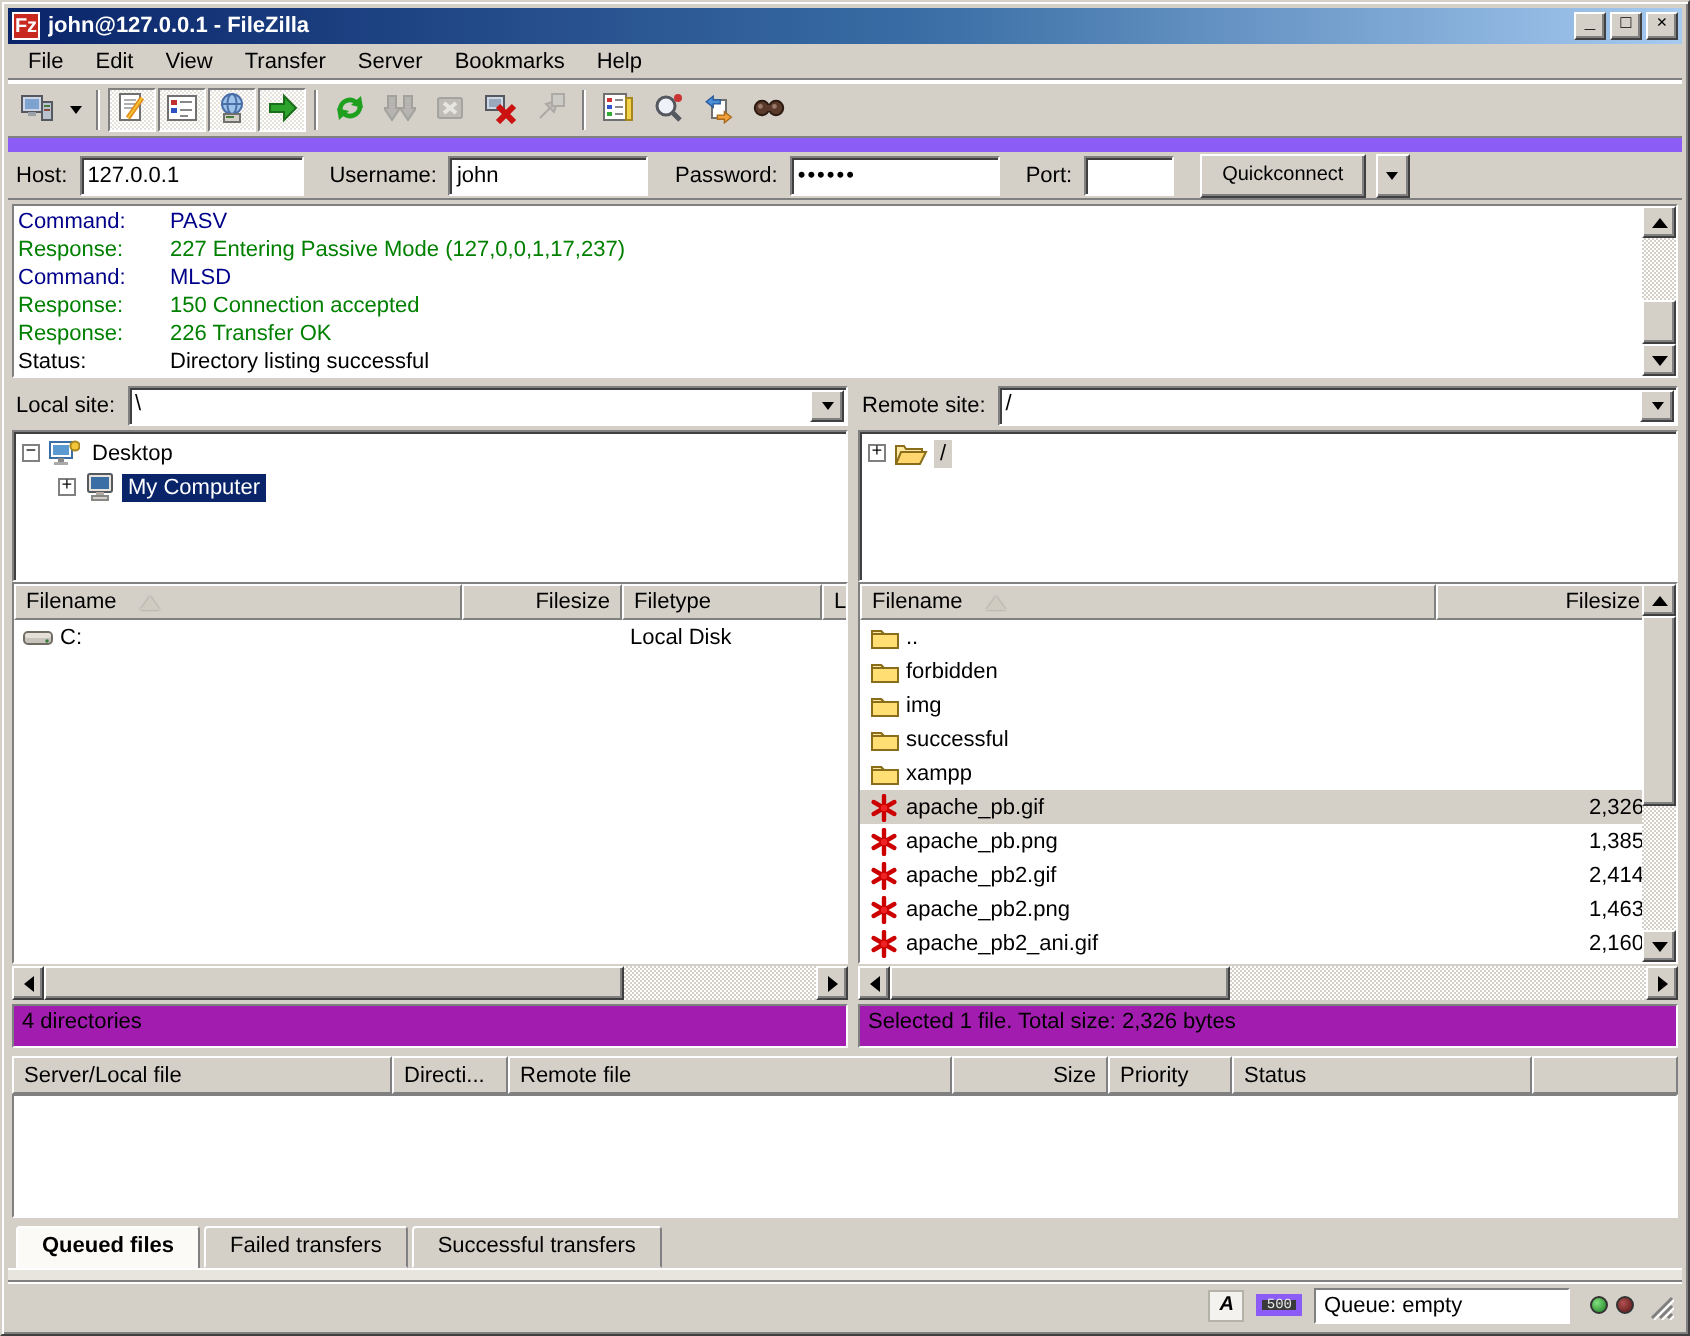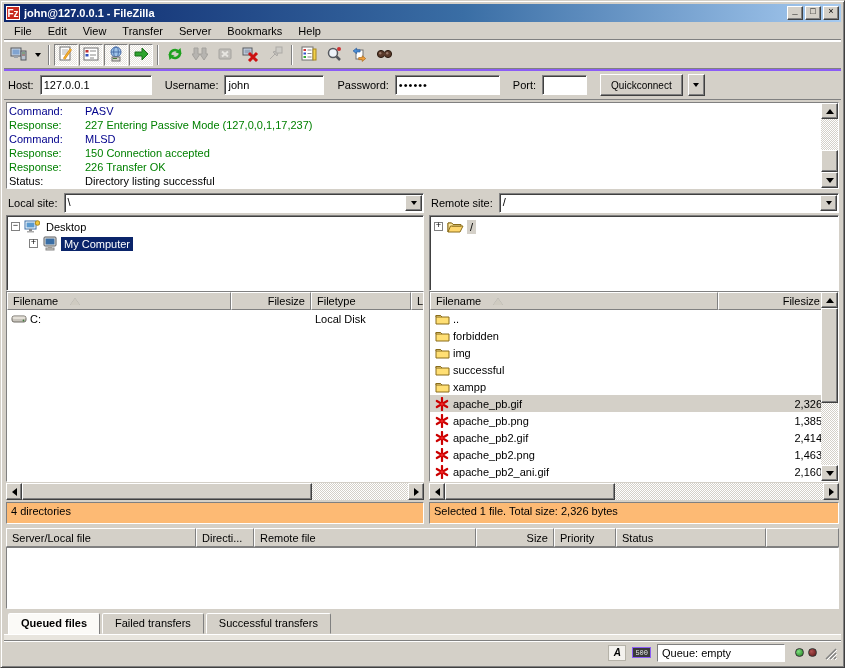--- a/index.html
+++ b/index.html
@@ -47,21 +47,21 @@
   .tb-btn.pressed { border-color:#808080 #fff #fff #808080; background-color:#e6e3dc;
     background-image:linear-gradient(45deg,#fff 25%,transparent 25%,transparent 75%,#fff 75%),
                      linear-gradient(45deg,#fff 25%,transparent 25%,transparent 75%,#fff 75%);
     background-size:2px 2px; background-position:0 0,1px 1px; }
   .tb-btn.disabled svg { filter:grayscale(100%) opacity(0.45); }
   .tb-drop { width:13px; height:22px; display:flex; align-items:center; justify-content:center; }
   .arrow-down { width:0; height:0; border-left:3px solid transparent; border-right:3px solid transparent; border-top:4px solid #000; }
 
   
   .quickbar { height:31px; display:flex; align-items:center; padding:0 4px; gap:5px; flex:0 0 auto;
-              border-top:2px solid #8b5cf6; border-bottom:1px solid #808080; }
+              border-top:7px solid #8b5cf6; border-bottom:1px solid #808080; }
   .quickbar label { margin-right:1px; }
   .qc-input { height:20px; font-family:"Liberation Sans",sans-serif; font-size:11px; padding:1px 3px;
               border:1px solid; border-color:#808080 #fff #fff #808080; box-shadow:inset 1px 1px 0 #404040; outline:none; }
   .qc-btn { height:22px; padding:2px 10px; font-family:"Liberation Sans",sans-serif; font-size:10px; cursor:default; }
   .qc-drop { width:17px; height:22px; display:flex; align-items:center; justify-content:center; }
 
   
   .log { height:87px; margin:2px 2px 1px; overflow:hidden; flex:0 0 auto; display:flex; }
   .log-lines { flex:1; padding:1px 2px; line-height:14px; white-space:nowrap; overflow:hidden; background:#fff; }
   .log-line { display:flex; }
@@ -113,41 +113,41 @@
   .hcell .sort-tri { width:0;height:0;border-left:5px solid transparent;border-right:5px solid transparent;
                      border-bottom:7px solid #cfcbc1; margin-left:12px; filter:drop-shadow(0 0 0.5px #909090); }
   .list-rows { flex:1; overflow:hidden; background:#fff; }
   .lrow { height:17px; display:flex; align-items:center; white-space:nowrap; }
   .lrow.selected { background:#d4d0c8; }
   .lcell { padding:0 4px; overflow:hidden; white-space:nowrap; flex:0 0 auto; display:flex; align-items:center; }
   .lcell.right { justify-content:flex-end; }
   .file-icon { margin-right:3px; display:flex; width:16px; justify-content:center; }
 
   .pane-status { height:22px; margin-top:2px; padding:2px 4px; flex:0 0 auto;
-                 border:1px solid; border-color:#808080 #fff #fff #808080; background:#fdba74; }
+                 border:1px solid; border-color:#808080 #fff #fff #808080; background:#a21caf; }
 
   
   .queue-wrap { flex:0 0 auto; margin:2px 2px 0; }
   .queue-header { height:19px; display:flex; overflow:hidden; }
   .queue-body { height:62px; background:#fff; }
 
   
   .tabs { height:25px; display:flex; align-items:flex-end; padding:3px 4px 0; gap:2px; flex:0 0 auto; }
   .tab { padding:3px 12px 4px; border:1px solid; border-color:#fff #808080 transparent #fff;
          background:#d4d0c8; border-radius:2px 2px 0 0; cursor:default; }
   .tab.active { background:#fbfaf7; font-weight:bold; padding-bottom:5px; margin-bottom:-1px; }
   .tabs-strip { height:6px; background:#e8e5de; border-top:1px solid #fff; }
 
   
   .statusbar { height:24px; flex:0 0 auto; display:flex; align-items:center; justify-content:flex-end;
                gap:6px; padding:2px 4px; border-top:1px solid #808080; box-shadow: inset 0 1px 0 #fff; }
   .ascii-box { width:18px; height:16px; background:#f4f2ee; border:1px solid #b5b2a8;
                font-size:10px; font-weight:bold; font-style:italic; display:flex; align-items:center; justify-content:center; }
   .speed-box { height:11px; padding:0 2px; background:#3a3a3a; color:#e8e8e8; font-size:7px; font-weight:normal;
-               display:flex; align-items:center; border:1px solid #8b5cf6; font-family:"Liberation Mono",monospace; }
+               display:flex; align-items:center; border:3px solid #8b5cf6; font-family:"Liberation Mono",monospace; }
   .queue-state { width:128px; height:18px; background:#fff; border:1px solid;
                  border-color:#808080 #fff #fff #808080; padding:2px 4px; }
   .led { width:9px; height:9px; border-radius:50%; border:1px solid #333; }
   .led.green { background:radial-gradient(circle at 35% 35%, #7fe07f, #1d7a1d); }
   .led.red   { background:radial-gradient(circle at 35% 35%, #b05050, #5a1515); }
   .grip { width:14px; height:14px; }
 </style>
 </head>
 <body>
 

